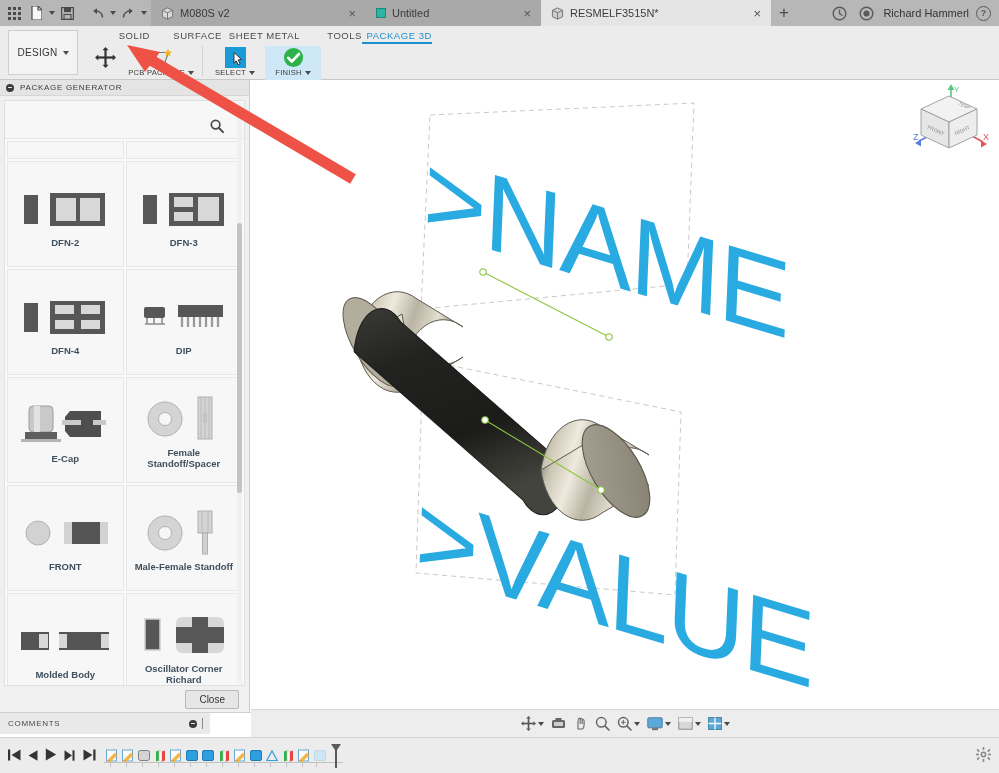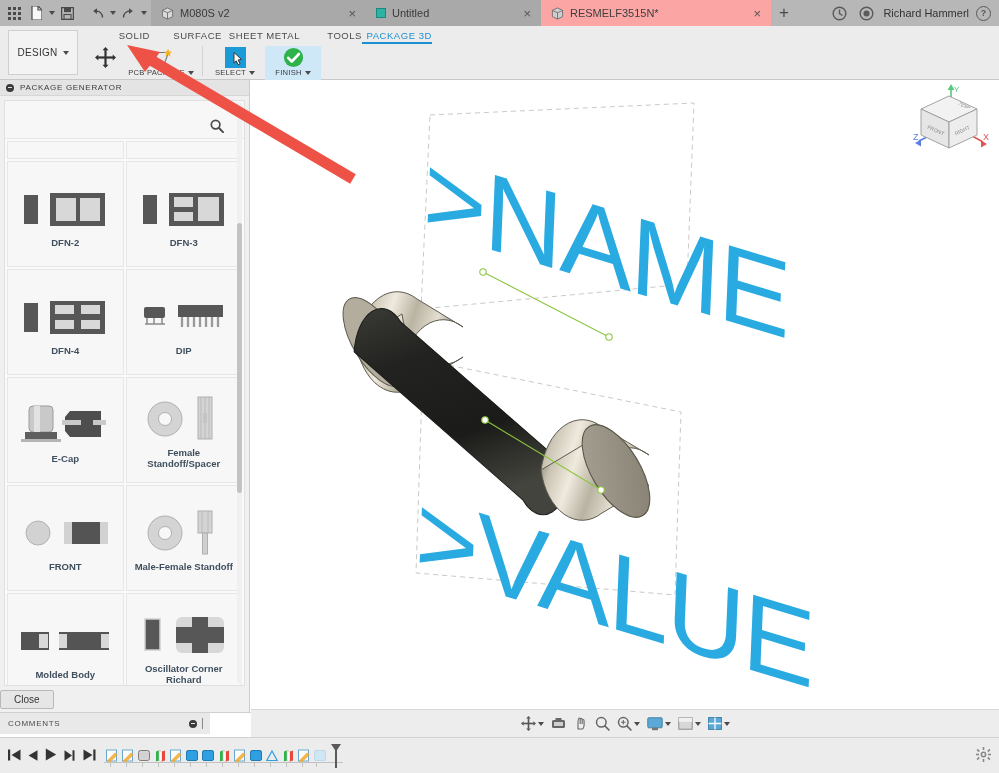--- a/index.html
+++ b/index.html
@@ -26,21 +26,21 @@
   .tb-btn svg { display: block; }
   .caret { width: 0; height: 0; border-left: 3.5px solid transparent; border-right: 3.5px solid transparent;
            border-top: 4px solid #4a4a4a; margin-left: 1px; }
   .tb-sep { width: 6px; }
 
   .doctab {
     height: 26px; display: flex; align-items: center; gap: 6px;
     padding: 0 10px; font-size: 11px; color: #3e3e3e;
     position: relative; min-width: 150px;
   }
-  .doctab.active { background: #fca5a5; }
+  .doctab.active { background: #e5e5e5; }
   .doctab.inactive { background: #a9a9a9; color: #3a3a3a; }
   .doctab .label { white-space: nowrap; }
   .tab-close { margin-left: auto; font-size: 13px; color: #555; line-height: 1; padding-left: 8px; }
   .cubeicon { width: 13px; height: 13px; flex: 0 0 13px; }
   .sqicon { width: 10px; height: 10px; background: #2bb3a3; border: 1px solid #1b8a7d; flex: 0 0 10px; }
 
   .tabspacer { flex: 1 1 auto; }
   .tab-plus { width: 26px; display: flex; align-items: center; justify-content: center;
               font-size: 17px; color: #4a4a4a; font-weight: 300; }
   .userwrap { display: flex; align-items: center; gap: 7px; padding: 0 8px; }
@@ -105,21 +105,21 @@
     align-items: center; justify-content: center; gap: 0; padding: 4px;
   }
   .pcell .art { height: 58px; display: flex; align-items: center; justify-content: center; gap: 9px; }
   .pcell .cap { font-size: 9.5px; font-weight: bold; color: #3f4f5e; text-align: center; line-height: 1.15; }
   .pcell.clip { height: 18px; overflow: hidden; justify-content: flex-start; }
 
   .pscroll { position: absolute; right: 2px; top: 2px; width: 5px; bottom: 2px; background: #f0f0f0; }
   .pscroll .thumb { position: absolute; left: 0; width: 5px; background: #c3c3c3; border-radius: 3px; }
 
   .panel-ft { height: 26px; background: #f0f0f0; display: flex; align-items: center;
-              padding-right: 10px; }
+              justify-content: flex-end; padding-right: 10px; }
   .closebtn {
     font-size: 10px; color: #333; background: #e6e6e6; border: 1px solid #b9b9b9;
     padding: 3px 13px; border-radius: 2px;
   }
 
   
   .comments {
     position: absolute; left: 0; top: 712px; width: 212px; height: 22px;
     background: #e9e9e9; border-top: 1px solid #d0d0d0; border-right: 1px solid #cfcfcf;
     display: flex; align-items: center; padding: 0 8px;

